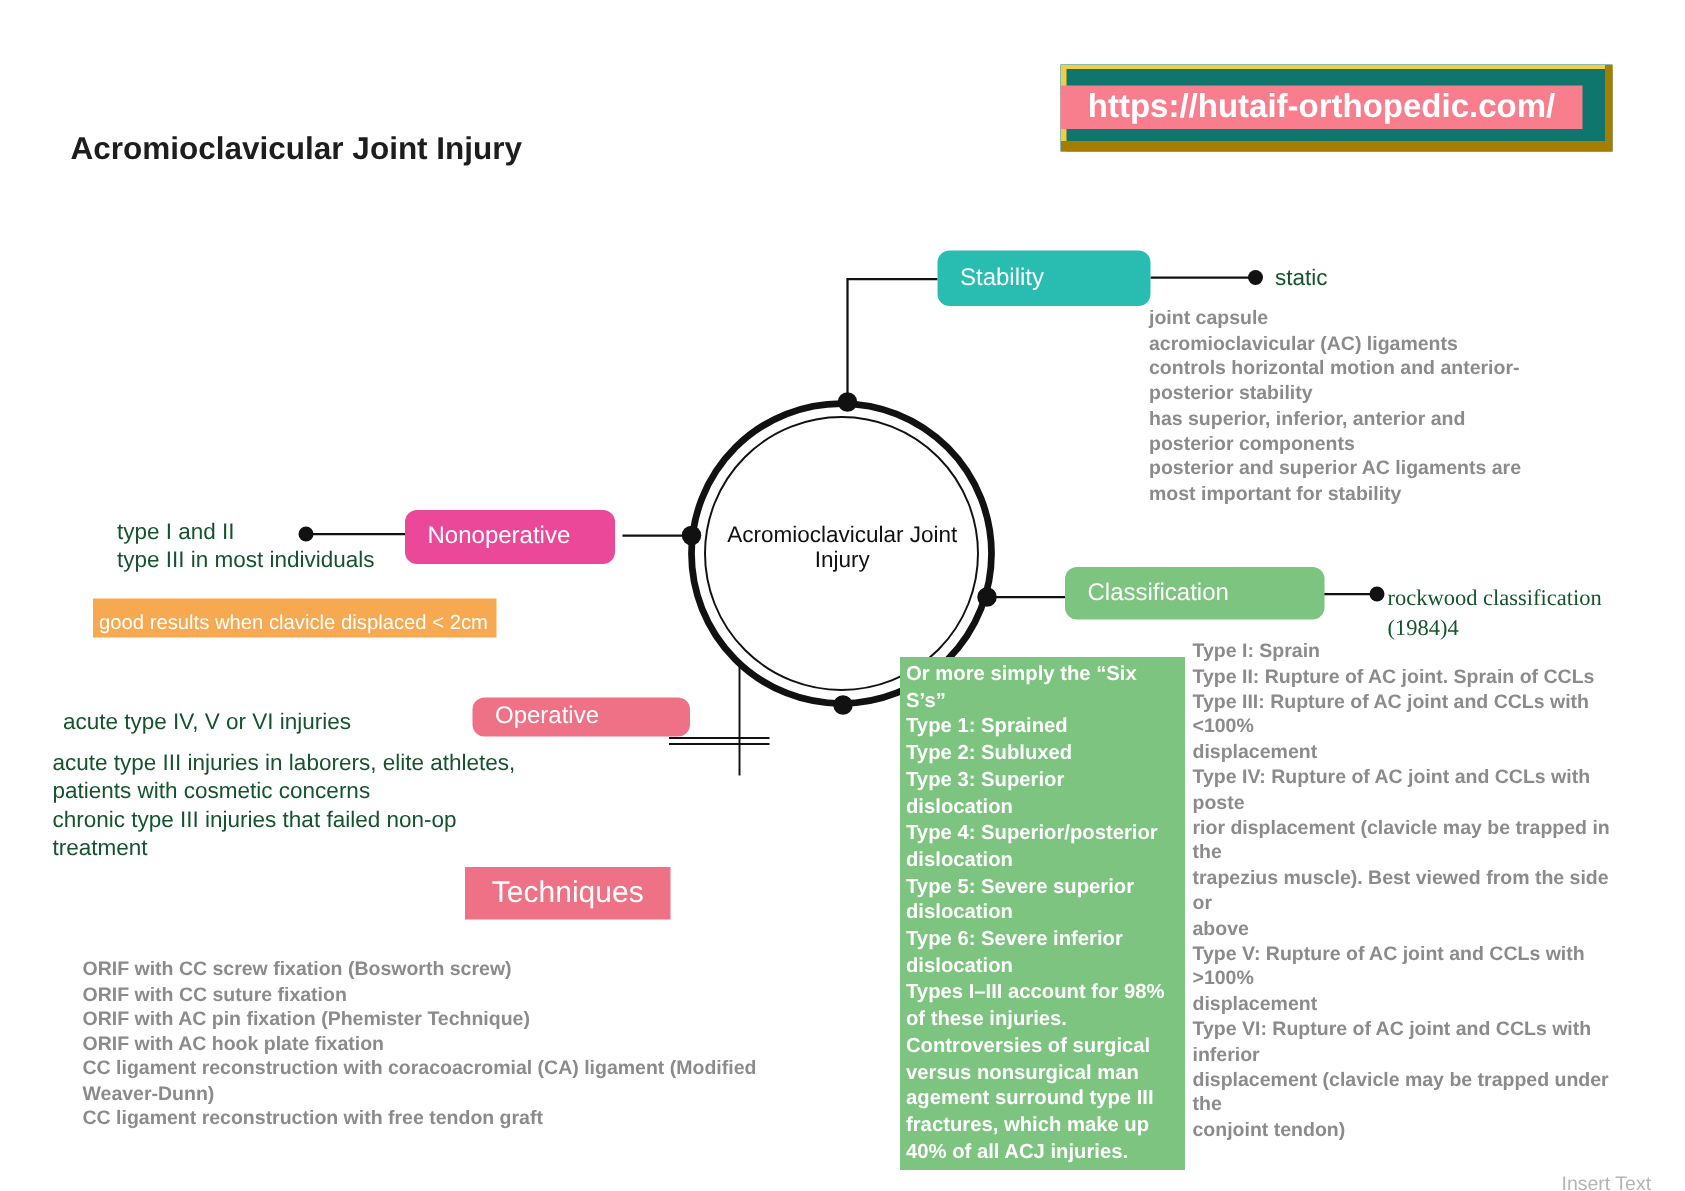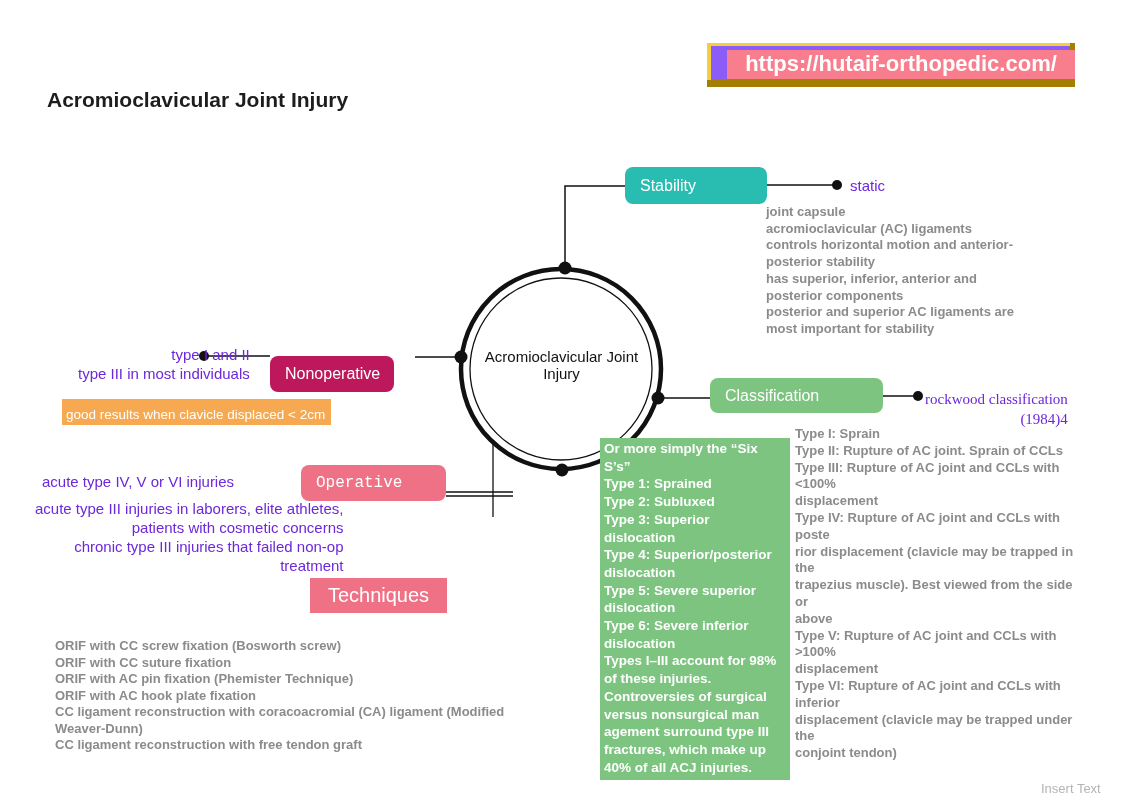--- a/index.html
+++ b/index.html
@@ -5,56 +5,56 @@
   html,body{margin:0;padding:0;}
   body{
     width:1123px;height:794px;position:relative;background:#ffffff;
     font-family:"Liberation Sans", sans-serif;overflow:hidden;
   }
   .abs{position:absolute;}
   .prel{white-space:pre-line;}
 
   
   .banner{
-    left:707px;top:43px;width:368px;height:44px;background:#8b5cf6;
+    left:707px;top:43px;width:368px;height:58px;background:#0f766e;
     box-shadow:inset -5px -7px 0 #A37E00, inset 4px 3px 0 #F4CE3E;
-    display:flex;align-items:center;justify-content:flex-end;z-index:3;
+    display:flex;align-items:center;justify-content:flex-start;z-index:3;
   }
   .banner-inner{
     background:#F97E8D;width:348px;height:29px;margin-top:-2px;
     display:flex;align-items:center;justify-content:center;
     color:#ffffff;font-weight:bold;font-size:22px;letter-spacing:0px;
   }
 
   .page-title{
     left:47px;top:88px;font-size:21px;font-weight:bold;color:#1d1d1d;
   }
 
   svg.wires{left:0;top:0;z-index:0;}
 
   
   .node{
     border-radius:8px;color:#ffffff;font-size:16px;
     display:flex;align-items:center;padding-left:15px;box-sizing:border-box;z-index:2;
   }
   .node-stability{left:625px;top:167px;width:142px;height:37px;background:#29BDB2;}
-  .node-nonoperative{left:270px;top:356px;width:124px;height:36px;background:#be185d;}
+  .node-nonoperative{left:270px;top:340px;width:140px;height:36px;background:#ec4899;}
   .node-classification{left:710px;top:378px;width:173px;height:35px;background:#7CC47F;}
-  .node-operative{left:301px;top:465px;width:145px;height:36px;background:#EE7186;font-family:Liberation Mono, monospace;}
+  .node-operative{left:315px;top:465px;width:145px;height:26px;background:#EE7186;}
   .techniques-box{
     left:310px;top:578px;width:137px;height:35px;background:#EE7186;
     color:#ffffff;font-size:20px;display:flex;align-items:center;justify-content:center;z-index:2;
   }
 
   .center-label{
     left:474px;top:348px;width:175px;text-align:center;
     font-size:15px;font-weight:normal;color:#111111;z-index:2;
   }
 
-  .black-text{color:#6d28d9;font-size:15px;line-height:19px;z-index:2;text-align:right;}
+  .black-text{color:#14532d;font-size:15px;line-height:19px;z-index:2;}
   .gray-notes{color:#8B8B8B;font-size:13px;font-weight:bold;z-index:2;}
 
   .static-label{left:850px;top:176px;}
   .stability-notes{left:766px;top:204px;line-height:16.7px;}
 
   .nonop-ind{left:78px;top:345px;}
   .nonop-highlight{
     left:62px;top:399px;background:#F6A950;color:#ffffff;font-size:13.5px;
     padding:8px 6px 3px 4px;z-index:2;
   }

